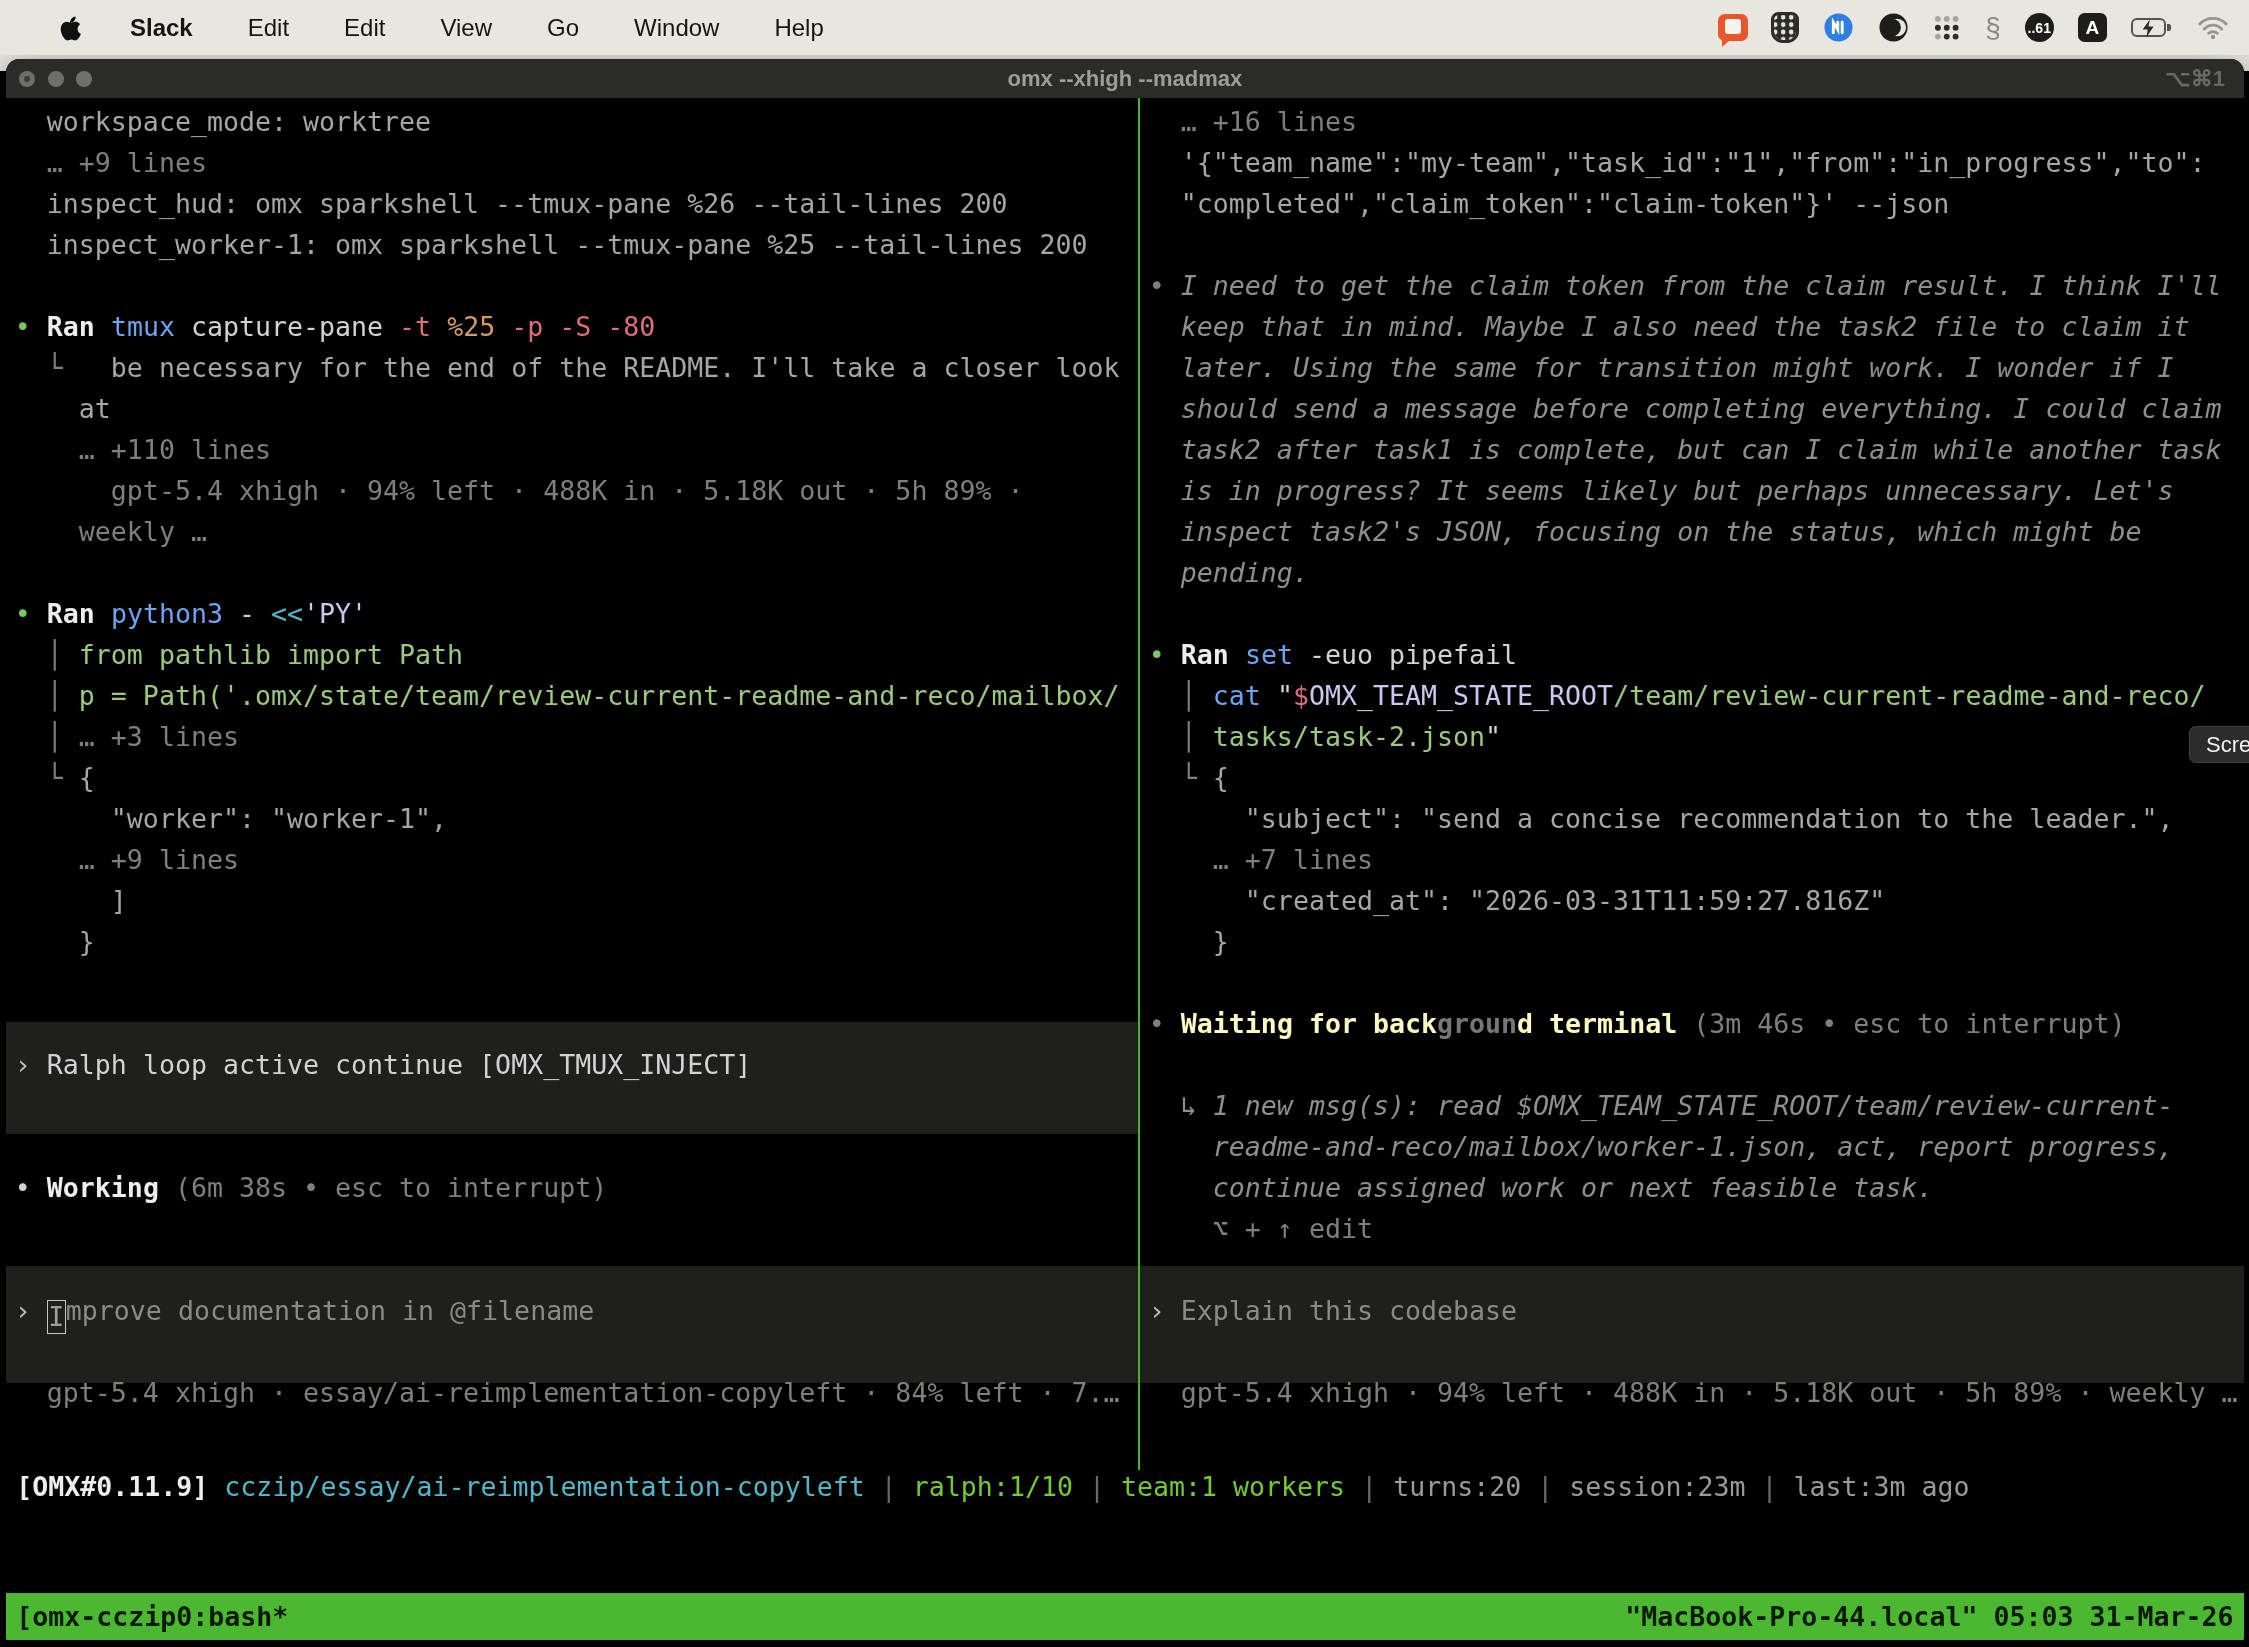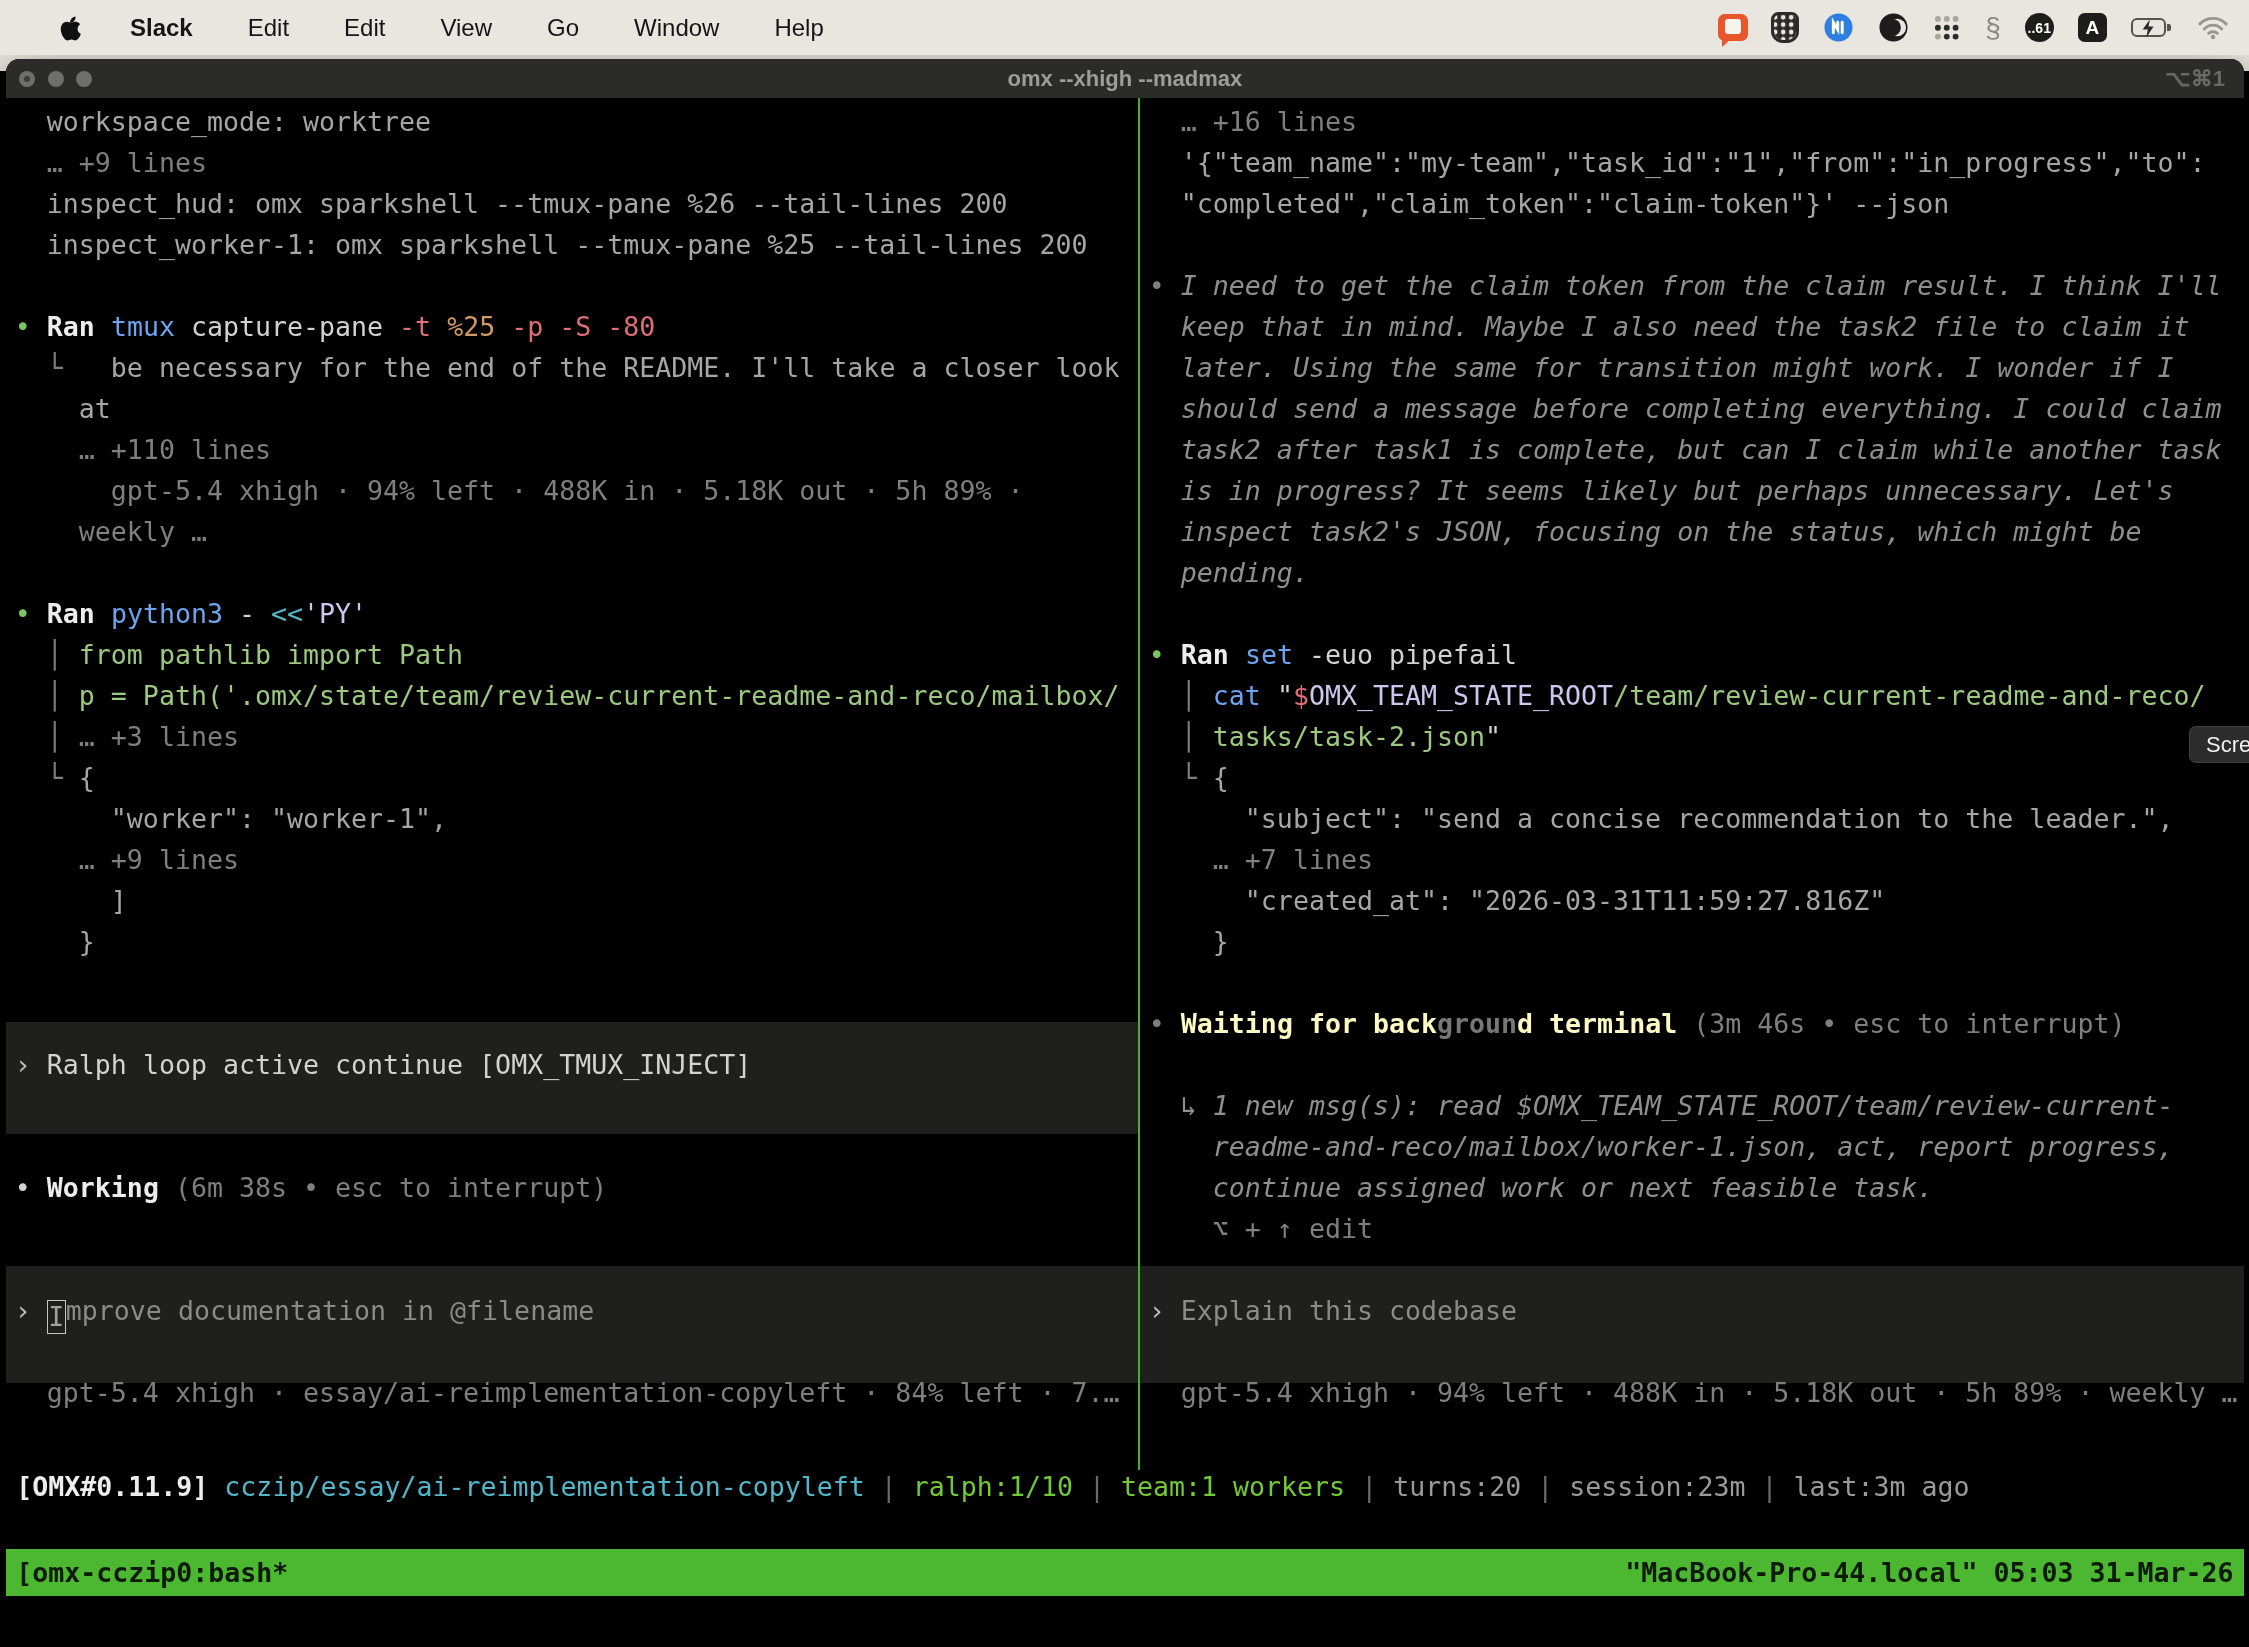--- a/index.html
+++ b/index.html
@@ -76,21 +76,21 @@
   .sep { color:#6a6a6a; }
   .tea { color:#52b7c8; }
   .lim { color:#74c936; }
   .wsh1{ color:#fef9c3; font-weight:bold; }
   .wsh2{ color:#777777; font-weight:bold; }
   .cur { display:inline-block; width:19px; height:34px; line-height:31px; border:1.5px solid #c4c4c4;
          color:#9f9f9f; text-align:center; vertical-align:-5.9px; }
 
   
   .omx-line { position:absolute; left:0; top:1407px; width:100%; padding-left:10.3px; z-index:2; }
-  .tmuxbar { position:absolute; left:0; top:1490px; width:100%; height:47px; background:#4cb731;
+  .tmuxbar { position:absolute; left:0; top:1534px; width:100%; height:47px; background:#4cb731;
              display:flex; align-items:center; font-family:"DejaVu Sans Mono","DejaVu Sans",monospace;
              font-size:26.6px; font-weight:bold; color:#0c1a06; padding:0 10.3px; z-index:3; }
   .tmux-right { margin-left:auto; }
 
   .tooltip { position:absolute; left:2189px; top:726px; width:96px; height:37px; background:#2c2c2c;
              border:0.7px solid #404040; border-radius:6.6px; color:#f2f2f2; font-size:22px;
              display:flex; align-items:center; padding-left:16px; z-index:8; overflow:hidden; }
 </style>
 </head>
 <body>

